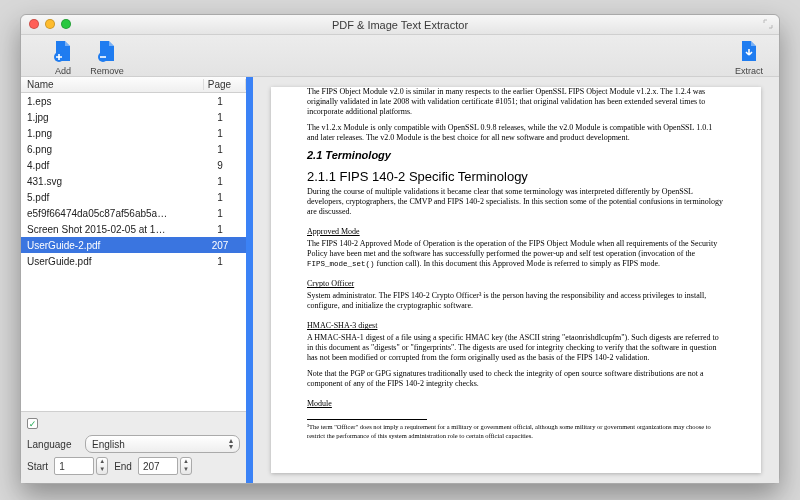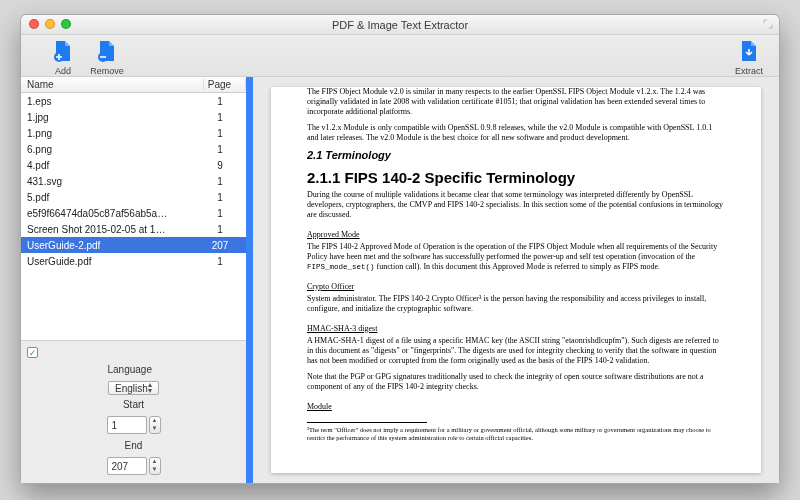--- a/index.html
+++ b/index.html
@@ -21,33 +21,33 @@
   .list-head { height: 16px; background: linear-gradient(#fdfdfd,#efefef); border-bottom: 1px solid #cfcfcf; color: #333; }
   .col-name { flex: 1; padding-left: 6px; overflow: hidden; white-space: nowrap; text-overflow: ellipsis; }
   .col-page { width: 42px; text-align: center; padding-right: 10px; }
   .list-head .col-name, .list-head .col-page { border-right: 1px solid #dcdcdc; }
   .rows { flex: 1; overflow: hidden; background: #fff; }
   .row { height: 16px; color: #222; }
   .row.sel { background: #3a75e0; color: #fff; }
   .bottom { border-top: 1px solid #cfcfcf; padding: 6px 6px 8px 6px; background: #ececec; }
   .ocr-row { display: flex; align-items: center; gap: 4px; font-size: 10px; color: #333; margin-bottom: 6px; }
   .chk { width: 11px; height: 11px; border: 1px solid #888; border-radius: 2px; background: #fff; display: inline-flex; align-items: center; justify-content: center; font-size: 9px; color: #2a5; }
-  .form-row { display: flex; align-items: center; gap: 6px; font-size: 10px; color: #333; margin-top: 4px; flex-direction: column; }
-  .select { flex: 1; height: 18px; border: 1px solid #aaa; border-radius: 2px; background: linear-gradient(#fff,#eee); display: flex; align-items: center; padding: 0 6px; justify-content: space-between; }
+  .form-row { display: flex; align-items: center; gap: 6px; font-size: 10px; color: #333; margin-top: 4px; }
+  .select { flex: 1; height: 18px; border: 1px solid #aaa; border-radius: 7px; background: linear-gradient(#fff,#eee); display: flex; align-items: center; padding: 0 6px; justify-content: space-between; }
   .select .arr { font-size: 8px; color: #555; line-height: 6px; }
   .stepper { display: flex; align-items: center; gap: 2px; }
   .numf { width: 40px; height: 18px; border: 1px solid #aaa; background: #fff; border-radius: 2px; padding: 0 4px; display: flex; align-items: center; }
   .stbtns { width: 12px; height: 18px; border: 1px solid #aaa; border-radius: 3px; background: linear-gradient(#fff,#e7e7e7); display: flex; flex-direction: column; }
   .stbtns span { flex:1; font-size:6px; line-height:7px; text-align:center; color:#555; }
   .preview { flex: 1; background: #e9e9e9; padding: 10px 18px; overflow: hidden; }
   .page { width: 100%; height: 100%; background: #fff; box-shadow: 0 1px 4px rgba(0,0,0,0.25); padding: 0 36px; overflow: hidden; }
   .doc { font-family: "Times New Roman", Times, serif; color: #000; font-size: 8px; line-height: 1.25; }
   .doc p { margin-bottom: 6px; }
   .doc h2 { font-size: 11px; font-style: italic; font-weight: bold; margin: 6px 0 6px 0; font-family: Arial, sans-serif; }
-  .doc h3 { font-size: 15px; font-weight: bold; margin: 4px 0 2px 0; font-family: Arial, sans-serif; }
+  .doc h3 { font-size: 13px; font-weight: normal; margin: 4px 0 2px 0; font-family: Arial, sans-serif; }
   .doc .u { text-decoration: underline; display: inline-block; margin: 4px 0 2px 0; }
   .doc .fn { border-top: 1px solid #000; width: 120px; margin-top: 8px; }
   .doc .fnt { font-size: 6.5px; margin-top: 3px; }
   .doc code { font-family: "Courier New", monospace; font-size: 7.5px; }
 </style>
 </head>
 <body>
 
 <div class="window">
 

